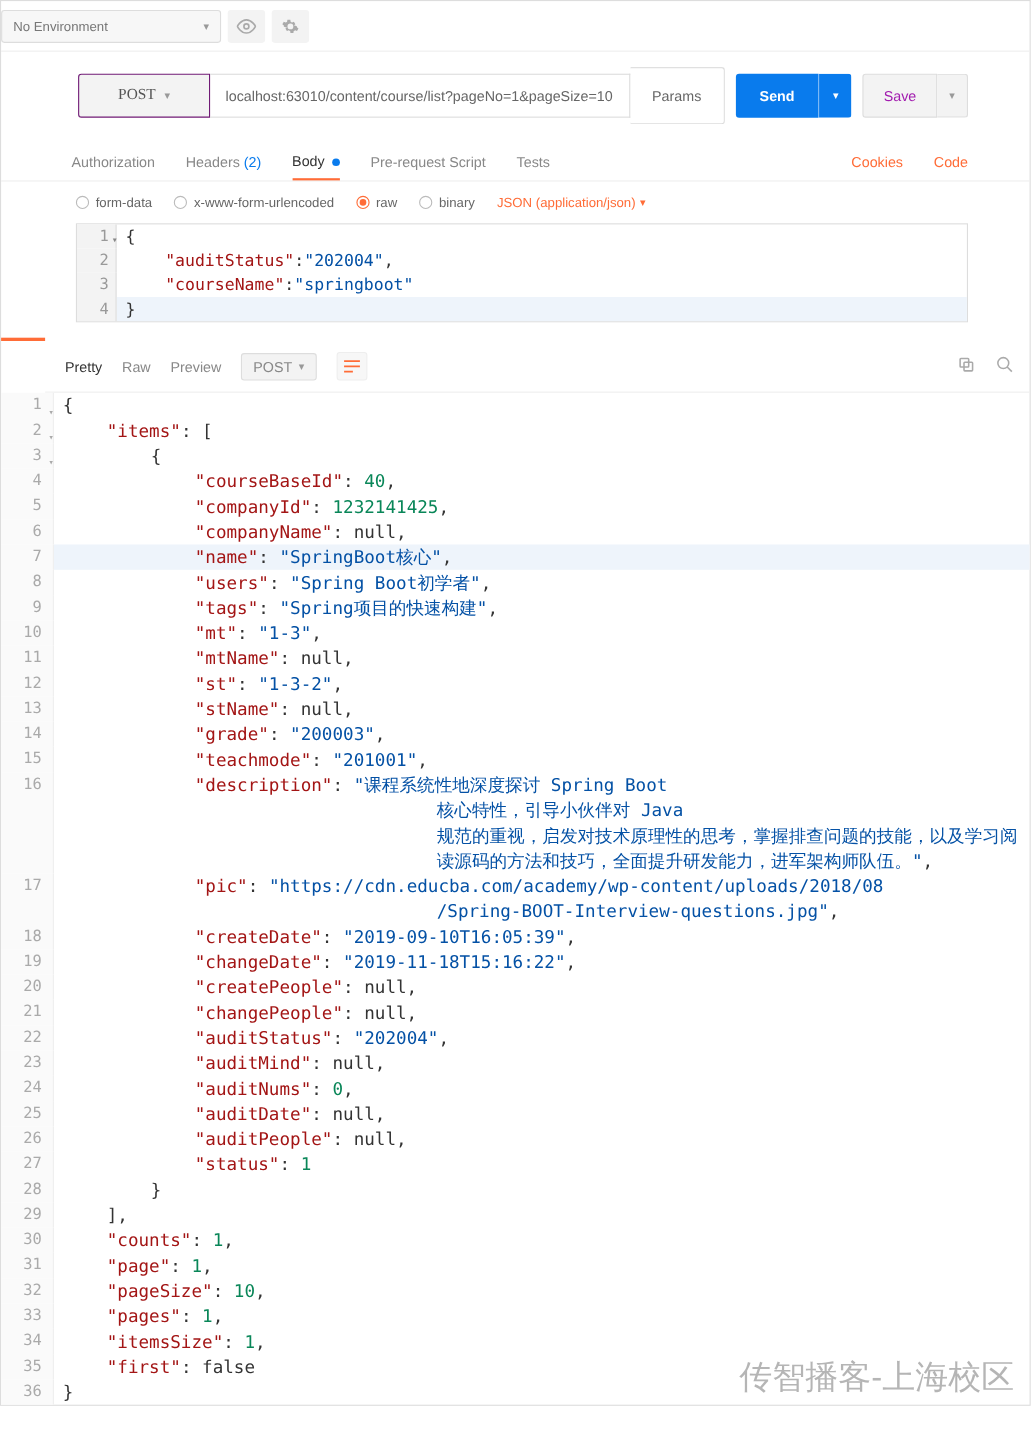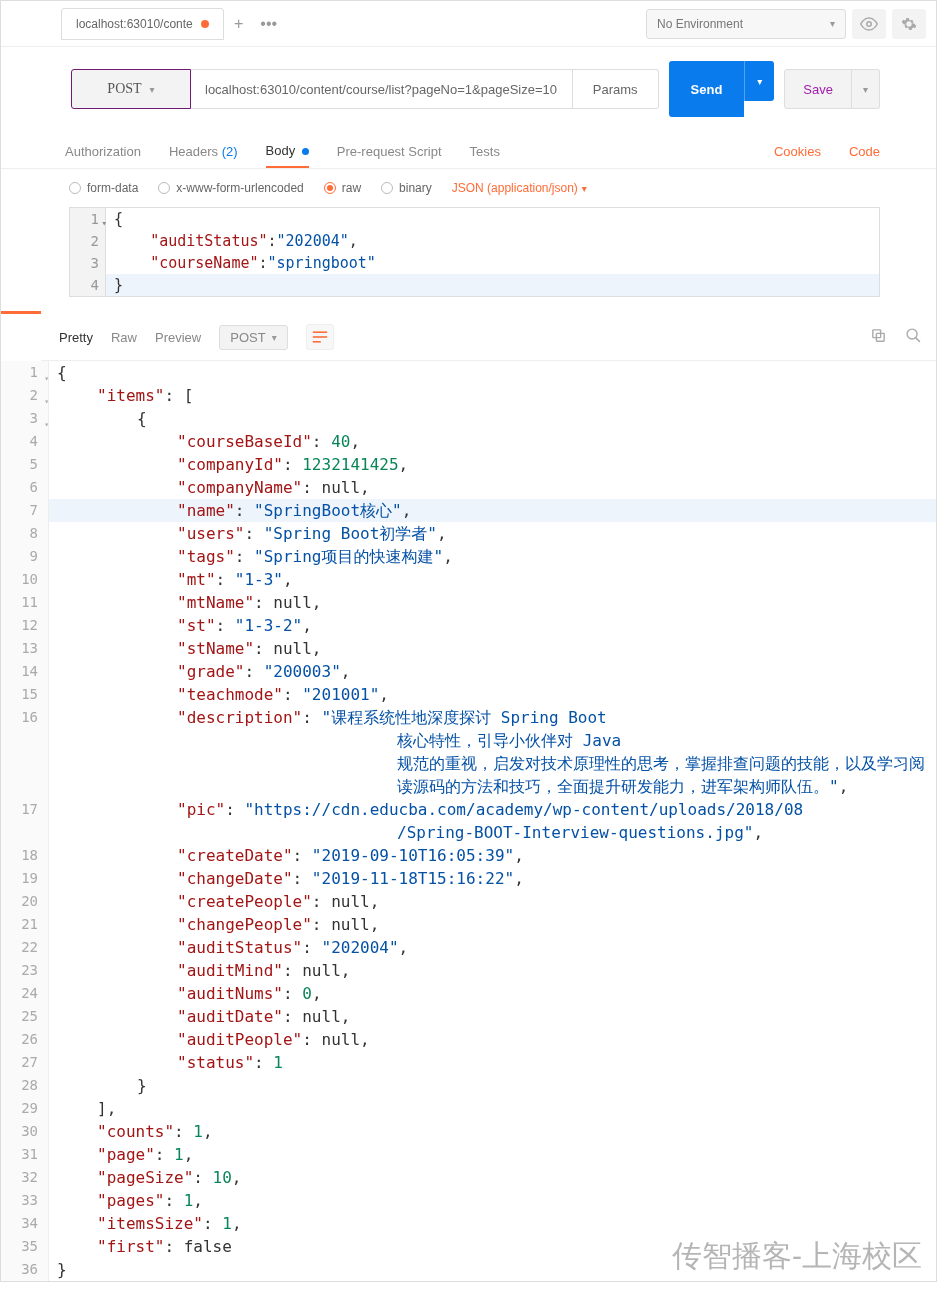--- a/index.html
+++ b/index.html
@@ -9,23 +9,23 @@
   .tabs { flex: 1; display: flex; align-items: center; padding-left: 60px; }
   .tab { display: flex; align-items: center; gap: 8px; padding: 0 14px; height: 32px; border: 1px solid #ddd; border-radius: 3px 3px 0 0; font-size: 12px; color: #666; background: #fff; }
   .dot-orange { width: 8px; height: 8px; border-radius: 50%; background: #ff6c37; }
   .icon-btn { width: 30px; height: 30px; display: flex; align-items: center; justify-content: center; color: #999; cursor: pointer; font-size: 16px; }
   .env { display: flex; align-items: center; gap: 6px; padding-right: 10px; }
   .env-select { width: 200px; height: 30px; border: 1px solid #ddd; background: #f7f7f7; display: flex; align-items: center; justify-content: space-between; padding: 0 10px; color: #777; border-radius: 3px; font-size: 12px; }
   .eye, .gear { width: 34px; height: 30px; display: flex; align-items: center; justify-content: center; color: #aaa; background: #f3f3f3; border-radius: 3px; }
   .req-row { display: flex; align-items: center; gap: 0; padding: 14px 56px 14px 70px; }
   .method { display: flex; align-items: center; justify-content: center; gap: 8px; background: #f3f3f3; border: 1px solid #701a75; height: 40px; width: 120px; color: #555; font-size: 14px; border-radius: 3px 0 0 3px; font-family: Liberation Serif, serif; }
   .url { flex: 1; height: 40px; border: 1px solid #ddd; border-left: none; display: flex; align-items: center; padding: 0 14px; color: #666; font-size: 13px; }
-  .params { height: 40px; border: 1px solid #ddd; border-left: none; display: flex; align-items: center; padding: 0 20px; color: #666; border-radius: 0 3px 3px 0; }
+  .params { height: 52px; border: 1px solid #ddd; border-left: none; display: flex; align-items: center; padding: 0 20px; color: #666; border-radius: 0 3px 3px 0; }
   .send-group { display: flex; margin-left: 10px; }
-  .send { background: #097BED; color: #fff; height: 56px; padding: 0 22px; display: flex; align-items: center; font-weight: 600; border-radius: 3px 0 0 3px; }
+  .send { background: #097BED; color: #fff; height: 40px; padding: 0 22px; display: flex; align-items: center; font-weight: 600; border-radius: 3px 0 0 3px; }
   .send-drop { background: #097BED; color: #fff; height: 40px; width: 30px; display: flex; align-items: center; justify-content: center; border-left: 1px solid rgba(255,255,255,0.3); border-radius: 0 3px 3px 0; }
   .save-group { display: flex; margin-left: 10px; }
   .save { background: #f3f3f3; border: 1px solid #ddd; height: 40px; padding: 0 18px; display: flex; align-items: center; color: #a21caf; border-radius: 3px 0 0 3px; }
   .save-drop { background: #f3f3f3; border: 1px solid #ddd; border-left: none; height: 40px; width: 28px; display: flex; align-items: center; justify-content: center; color: #aaa; border-radius: 0 3px 3px 0; }
   .req-tabs { display: flex; align-items: center; padding: 4px 56px 0 64px; border-bottom: 1px solid #eee; gap: 28px; font-size: 13px; color: #888; }
   .req-tab { padding: 8px 0; cursor: pointer; }
   .req-tab .blue { color: #097BED; }
   .req-tab.active { color: #333; border-bottom: 2px solid #ff6c37; }
   .active .blue-dot { display:inline-block; width:7px; height:7px; border-radius:50%; background:#097BED; margin-left:3px; vertical-align: middle; }
   .req-tabs .spacer { flex: 1; }
@@ -67,28 +67,20 @@
   .wrap-indent { display:block; padding-left: 220px; }
   .watermark { position: absolute; right: 14px; bottom: 4px; color: rgba(120,120,120,0.55); font-size: 30px; font-family: "Microsoft YaHei", sans-serif; pointer-events:none; }
   .chev { font-size: 10px; color: #999; }
 </style>
 </head>
 <body>
 
 <div class="app">
 
   <div class="top-bar">
-    <div class="tabs">
-      <div class="tab">
-        <span>localhost:63010/conte</span>
-        <span class="dot-orange"></span>
-      </div>
-      <div class="icon-btn">+</div>
-      <div class="icon-btn">•••</div>
-    </div>
     <div class="env">
       <div class="env-select">
         <span>No Environment</span>
         <span class="chev">▾</span>
       </div>
       <div class="eye">
         <svg width="18" height="18" viewBox="0 0 24 24" fill="none" stroke="#aaa" stroke-width="2">
             <path d="M1 12s4-8 11-8 11 8 11 8-4 8-11 8S1 12 1 12z"></path>
             <circle cx="12" cy="12" r="3"></circle>
           </svg>

